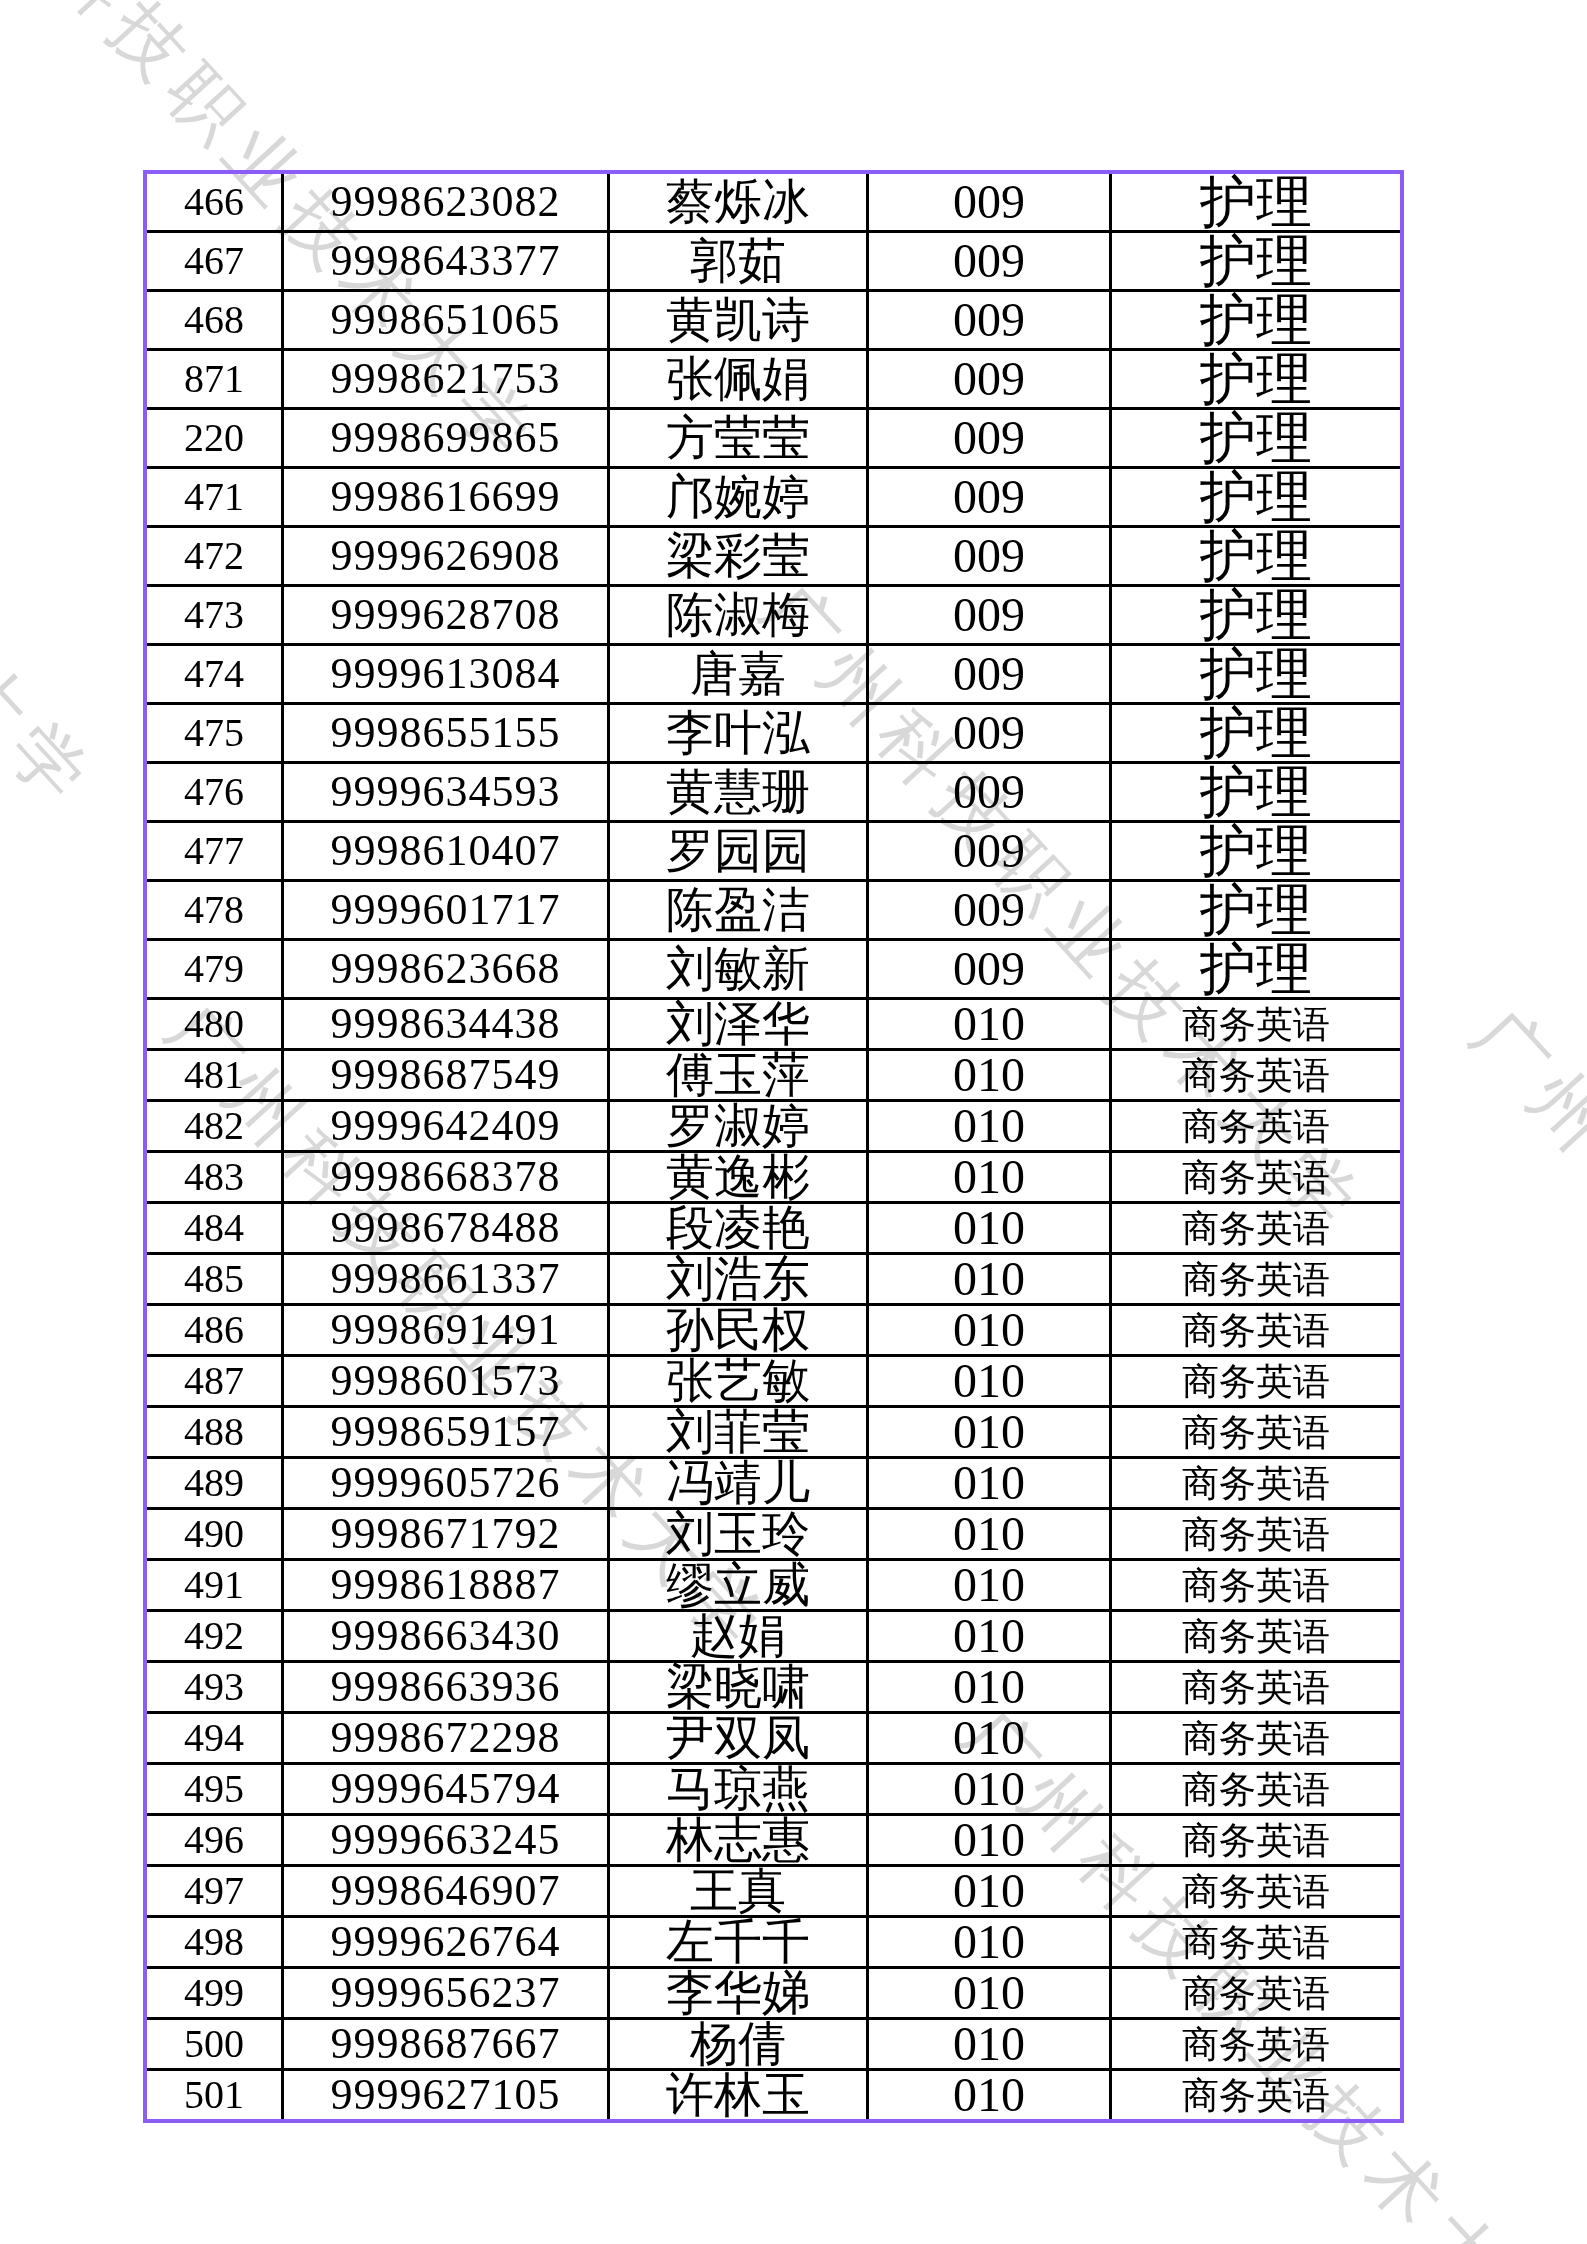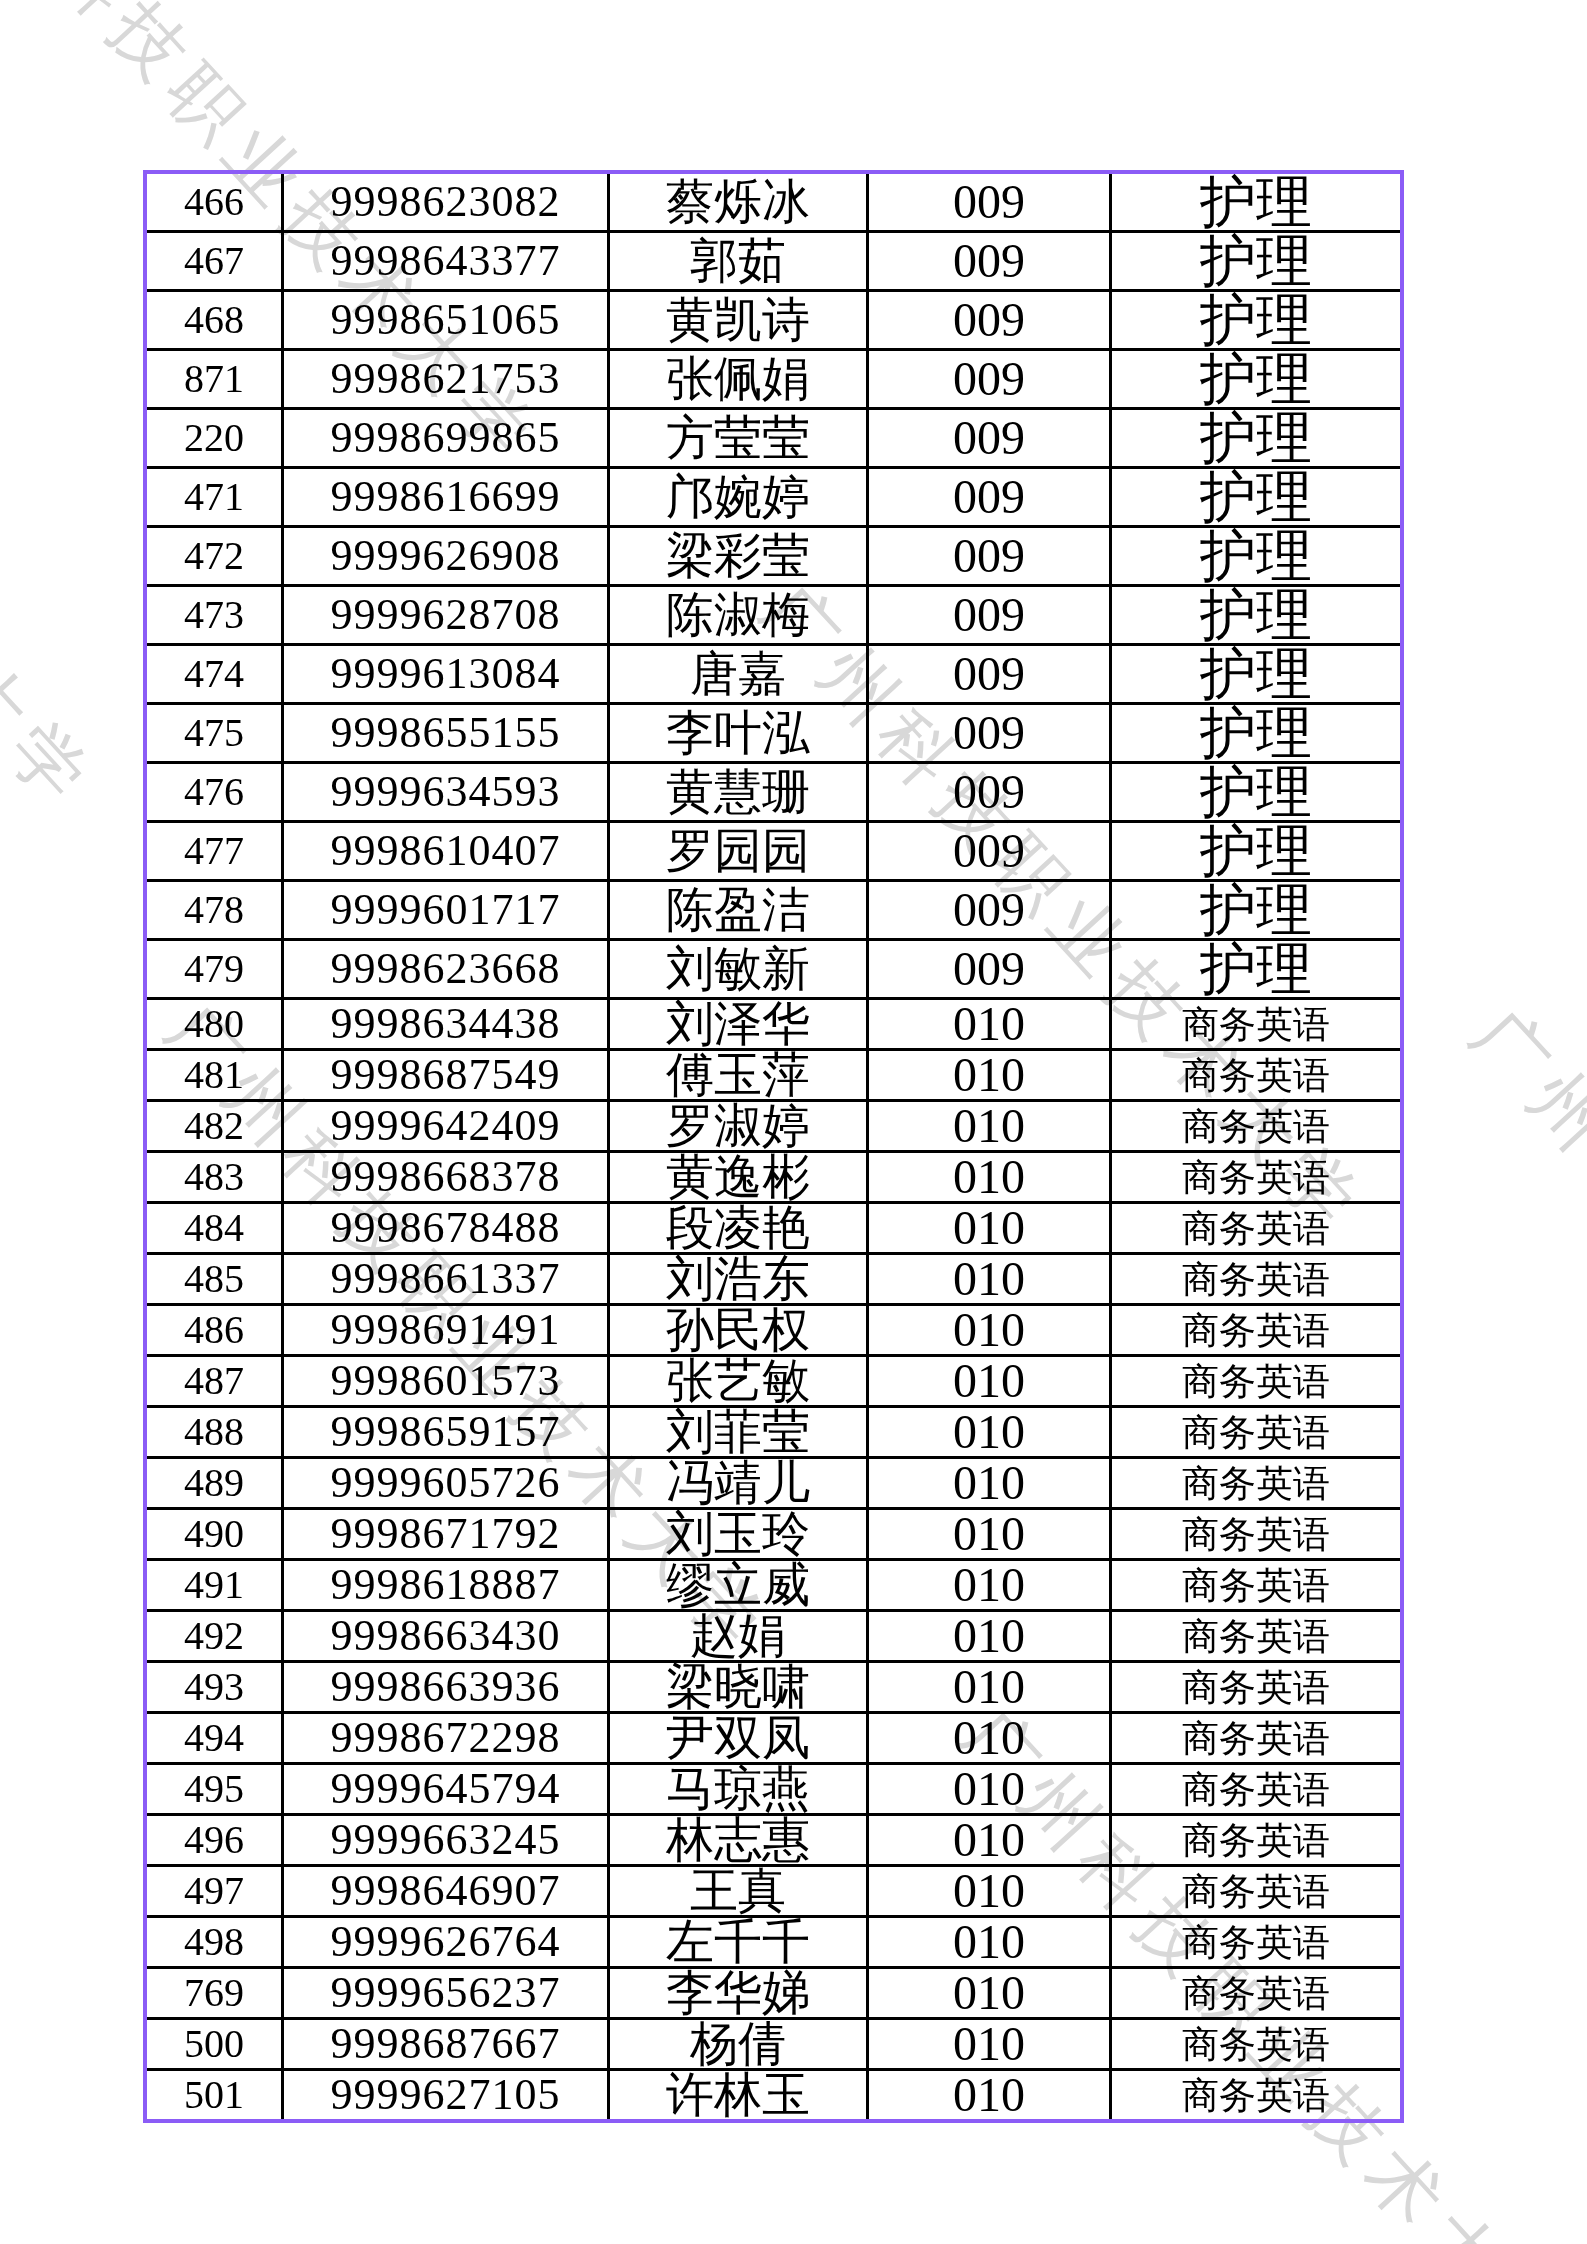--- a/index.html
+++ b/index.html
@@ -330,21 +330,21 @@
 
     <tr>
       <td class="c-no">498</td>
       <td class="c-id">9999626764</td>
       <td class="c-name">左千千</td>
       <td class="c-code">010</td>
       <td class="c-major small">商务英语</td>
     </tr>
 
     <tr>
-      <td class="c-no">769</td>
+      <td class="c-no">499</td>
       <td class="c-id">9999656237</td>
       <td class="c-name">李华娣</td>
       <td class="c-code">010</td>
       <td class="c-major small">商务英语</td>
     </tr>
 
     <tr>
       <td class="c-no">500</td>
       <td class="c-id">9998687667</td>
       <td class="c-name">杨倩</td>

